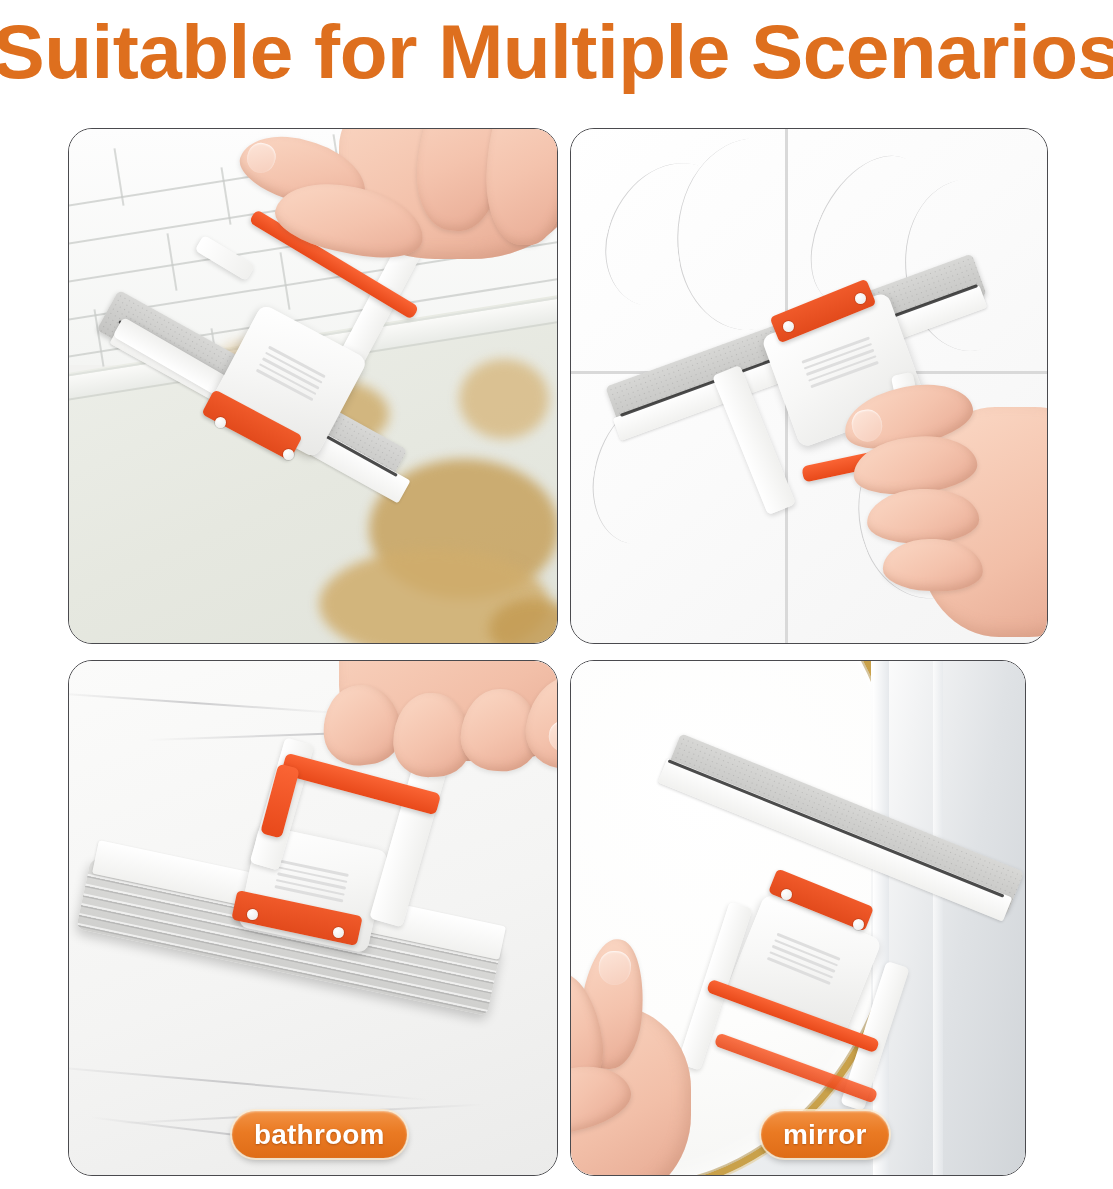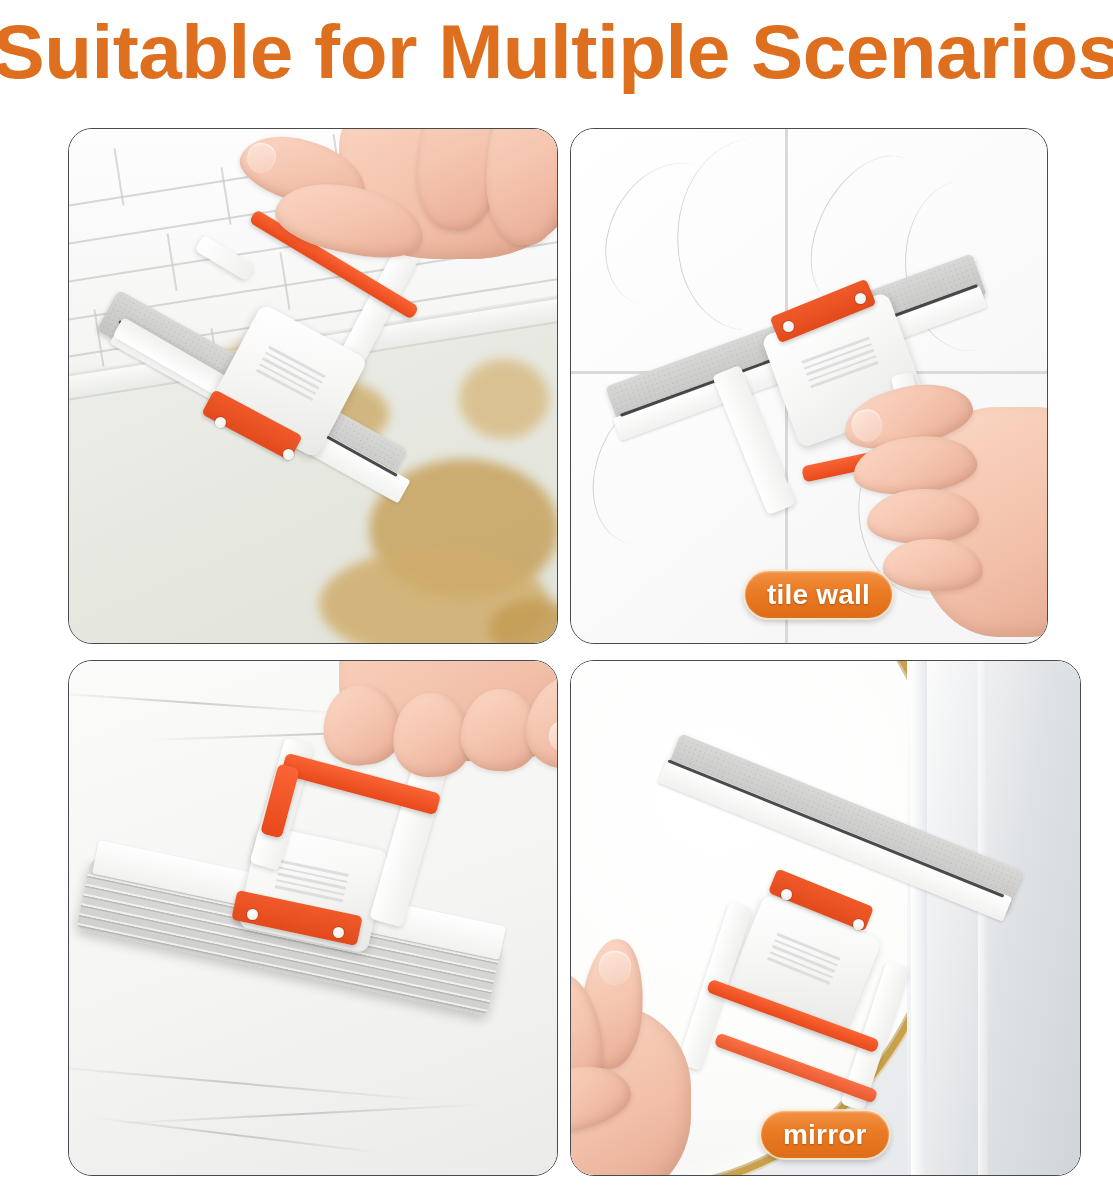--- a/index.html
+++ b/index.html
@@ -40,21 +40,21 @@
   .panel {
     position: absolute;
     border-radius: 24px;
     border: 1.5px solid #4a4a4e;
     overflow: hidden;
     background: #f2f2f0;
   }
   .p1 { left: 68px;  top: 128px; width: 490px; height: 516px; }
   .p2 { left: 570px; top: 128px; width: 478px; height: 516px; }
   .p3 { left: 68px;  top: 660px; width: 490px; height: 516px; }
-  .p4 { left: 570px; top: 660px; width: 511px; height: 516px; }
+  .p4 { left: 570px; top: 660px; width: 456px; height: 516px; }
 
   .scene { position: absolute; inset: 0; overflow: hidden; }
 
   
   .k-wall {
     position: absolute; left: 0; top: 0; width: 100%; height: 46%;
     background: linear-gradient(180deg,#fdfdfd 0%, #f4f5f3 100%);
   }
   .k-tile-rows { position: absolute; inset: 0; }
   .k-tile-rows i {
@@ -385,21 +385,20 @@
         <div class="palm" style="left:92px;  top:48px;  width:200px; height:230px;"></div>
         <div class="finger" style="left:16px;  top:28px;  width:130px; height:58px; transform:rotate(-12deg);">
           <span class="nail" style="left:8px; top:14px; width:30px; height:32px;"></span>
         </div>
         <div class="finger" style="left:26px;  top:78px;  width:124px; height:56px; transform:rotate(-6deg);"></div>
         <div class="finger" style="left:40px;  top:130px; width:112px; height:54px; transform:rotate(-2deg);"></div>
         <div class="finger" style="left:56px;  top:180px; width:100px; height:52px; transform:rotate(2deg);"></div>
       </div>
     </div>
 
-    <div class="badge bd2">tile wall</div>
   </div>
 
   <div class="panel p3">
     <div class="scene">
 
       <div class="b-bg"></div>
 
       <div>
         <span class="b-vein" style="left:-4%; top:8%;  width:60%; transform:rotate(4deg);"></span>
         <span class="b-vein" style="left:16%; top:14%; width:70%; transform:rotate(-2deg);"></span>
@@ -445,20 +444,21 @@
         <div class="palm" style="left:40px;  top:-30px; width:280px; height:190px;"></div>
         <div class="finger" style="left:24px;  top:84px;  width:78px;  height:80px; transform:rotate(-6deg);"></div>
         <div class="finger" style="left:94px;  top:92px;  width:78px;  height:84px; transform:rotate(-2deg);"></div>
         <div class="finger" style="left:162px; top:88px;  width:78px;  height:82px; transform:rotate(3deg);"></div>
         <div class="finger" style="left:228px; top:76px;  width:82px;  height:92px; transform:rotate(9deg);">
           <span class="nail" style="left:24px; top:44px; width:34px; height:32px;"></span>
         </div>
       </div>
     </div>
 
+    <div class="badge bd3">bathroom</div>
   </div>
 
   <div class="panel p4">
     <div class="scene">
 
       <div class="mi-bg"></div>
       <div class="mi-dark"></div>
       <div class="mi-glass"></div>
       <div class="mi-gold"></div>
 

